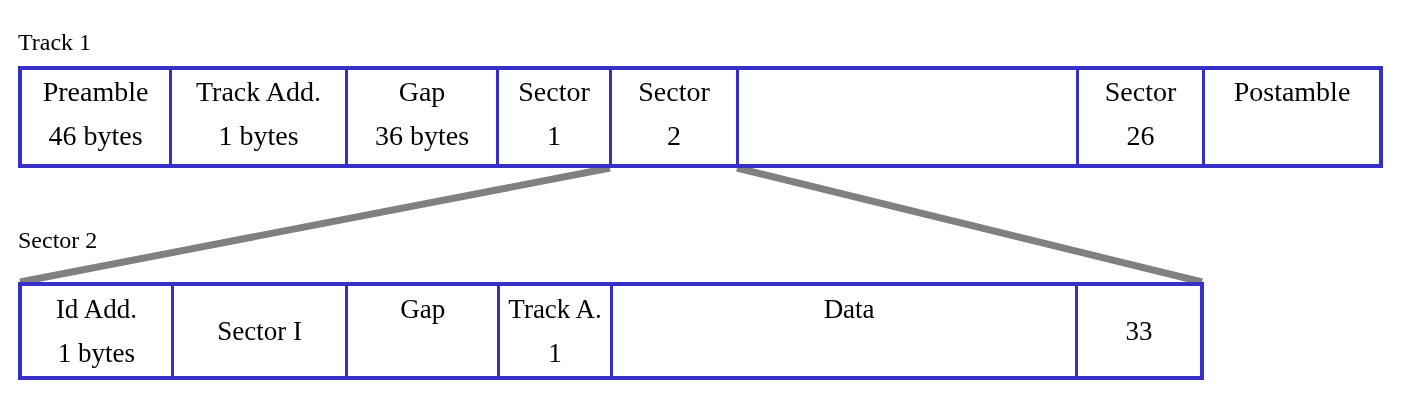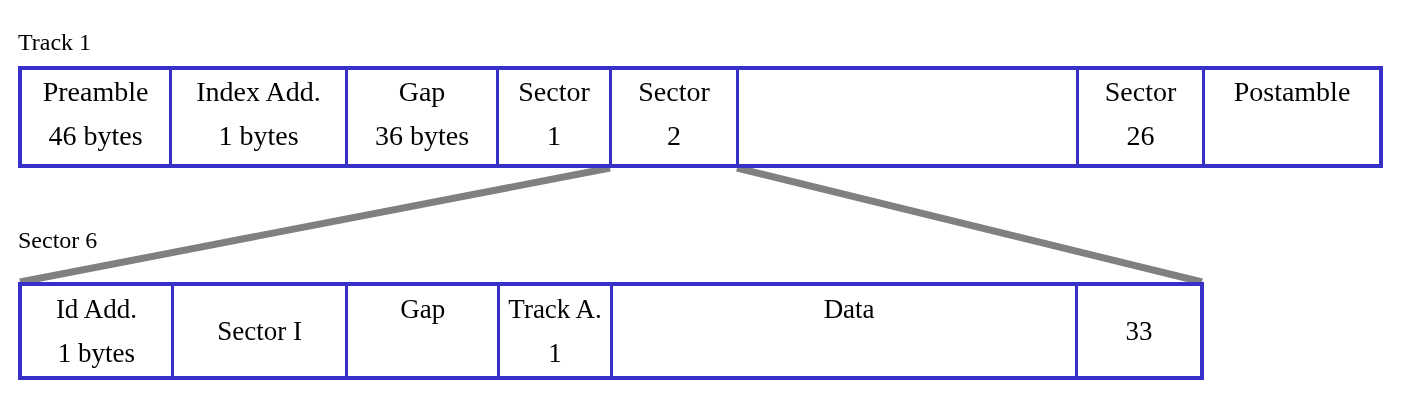--- a/index.html
+++ b/index.html
@@ -110,21 +110,21 @@
   <div class="caption" id="track-caption">Track 1</div>
 
   <div class="bar" id="track-bar" style="border-color: rgb(55, 48, 200);">
 
     <div class="cell top" style="width: 150px; border-right-color: rgb(55, 48, 200);">
       <span class="line">Preamble</span>
       <span class="line l2">46 bytes</span>
     </div>
 
     <div class="cell top" style="width: 176px; border-right-color: rgb(55, 48, 200);">
-      <span class="line">Index Add.</span>
+      <span class="line">Track Add.</span>
       <span class="line l2">1 bytes</span>
     </div>
 
     <div class="cell top" style="width: 151px; border-right-color: rgb(55, 48, 200);">
       <span class="line">Gap</span>
       <span class="line l2">36 bytes</span>
     </div>
 
     <div class="cell top" style="width: 113px; border-right-color: rgb(55, 48, 200);">
       <span class="line">Sector</span>
@@ -144,21 +144,21 @@
       <span class="line">Sector</span>
       <span class="line l2">26</span>
     </div>
 
     <div class="cell top" style="width: 174px; border-right-color: rgb(55, 48, 200);">
       <span class="line">Postamble</span>
     </div>
 
   </div>
 
-  <div class="caption" id="sector-caption">Sector 6</div>
+  <div class="caption" id="sector-caption">Sector 2</div>
 
   <div class="bar" id="sector-bar" style="border-color: rgb(55, 48, 200);">
 
     <div class="cell top" style="width: 152px; border-right-color: rgb(55, 48, 200);">
       <span class="line">Id Add.</span>
       <span class="line l2">1 bytes</span>
     </div>
 
     <div class="cell middle" style="width: 175px; border-right-color: rgb(55, 48, 200);">
       <span class="line">Sector I</span>

